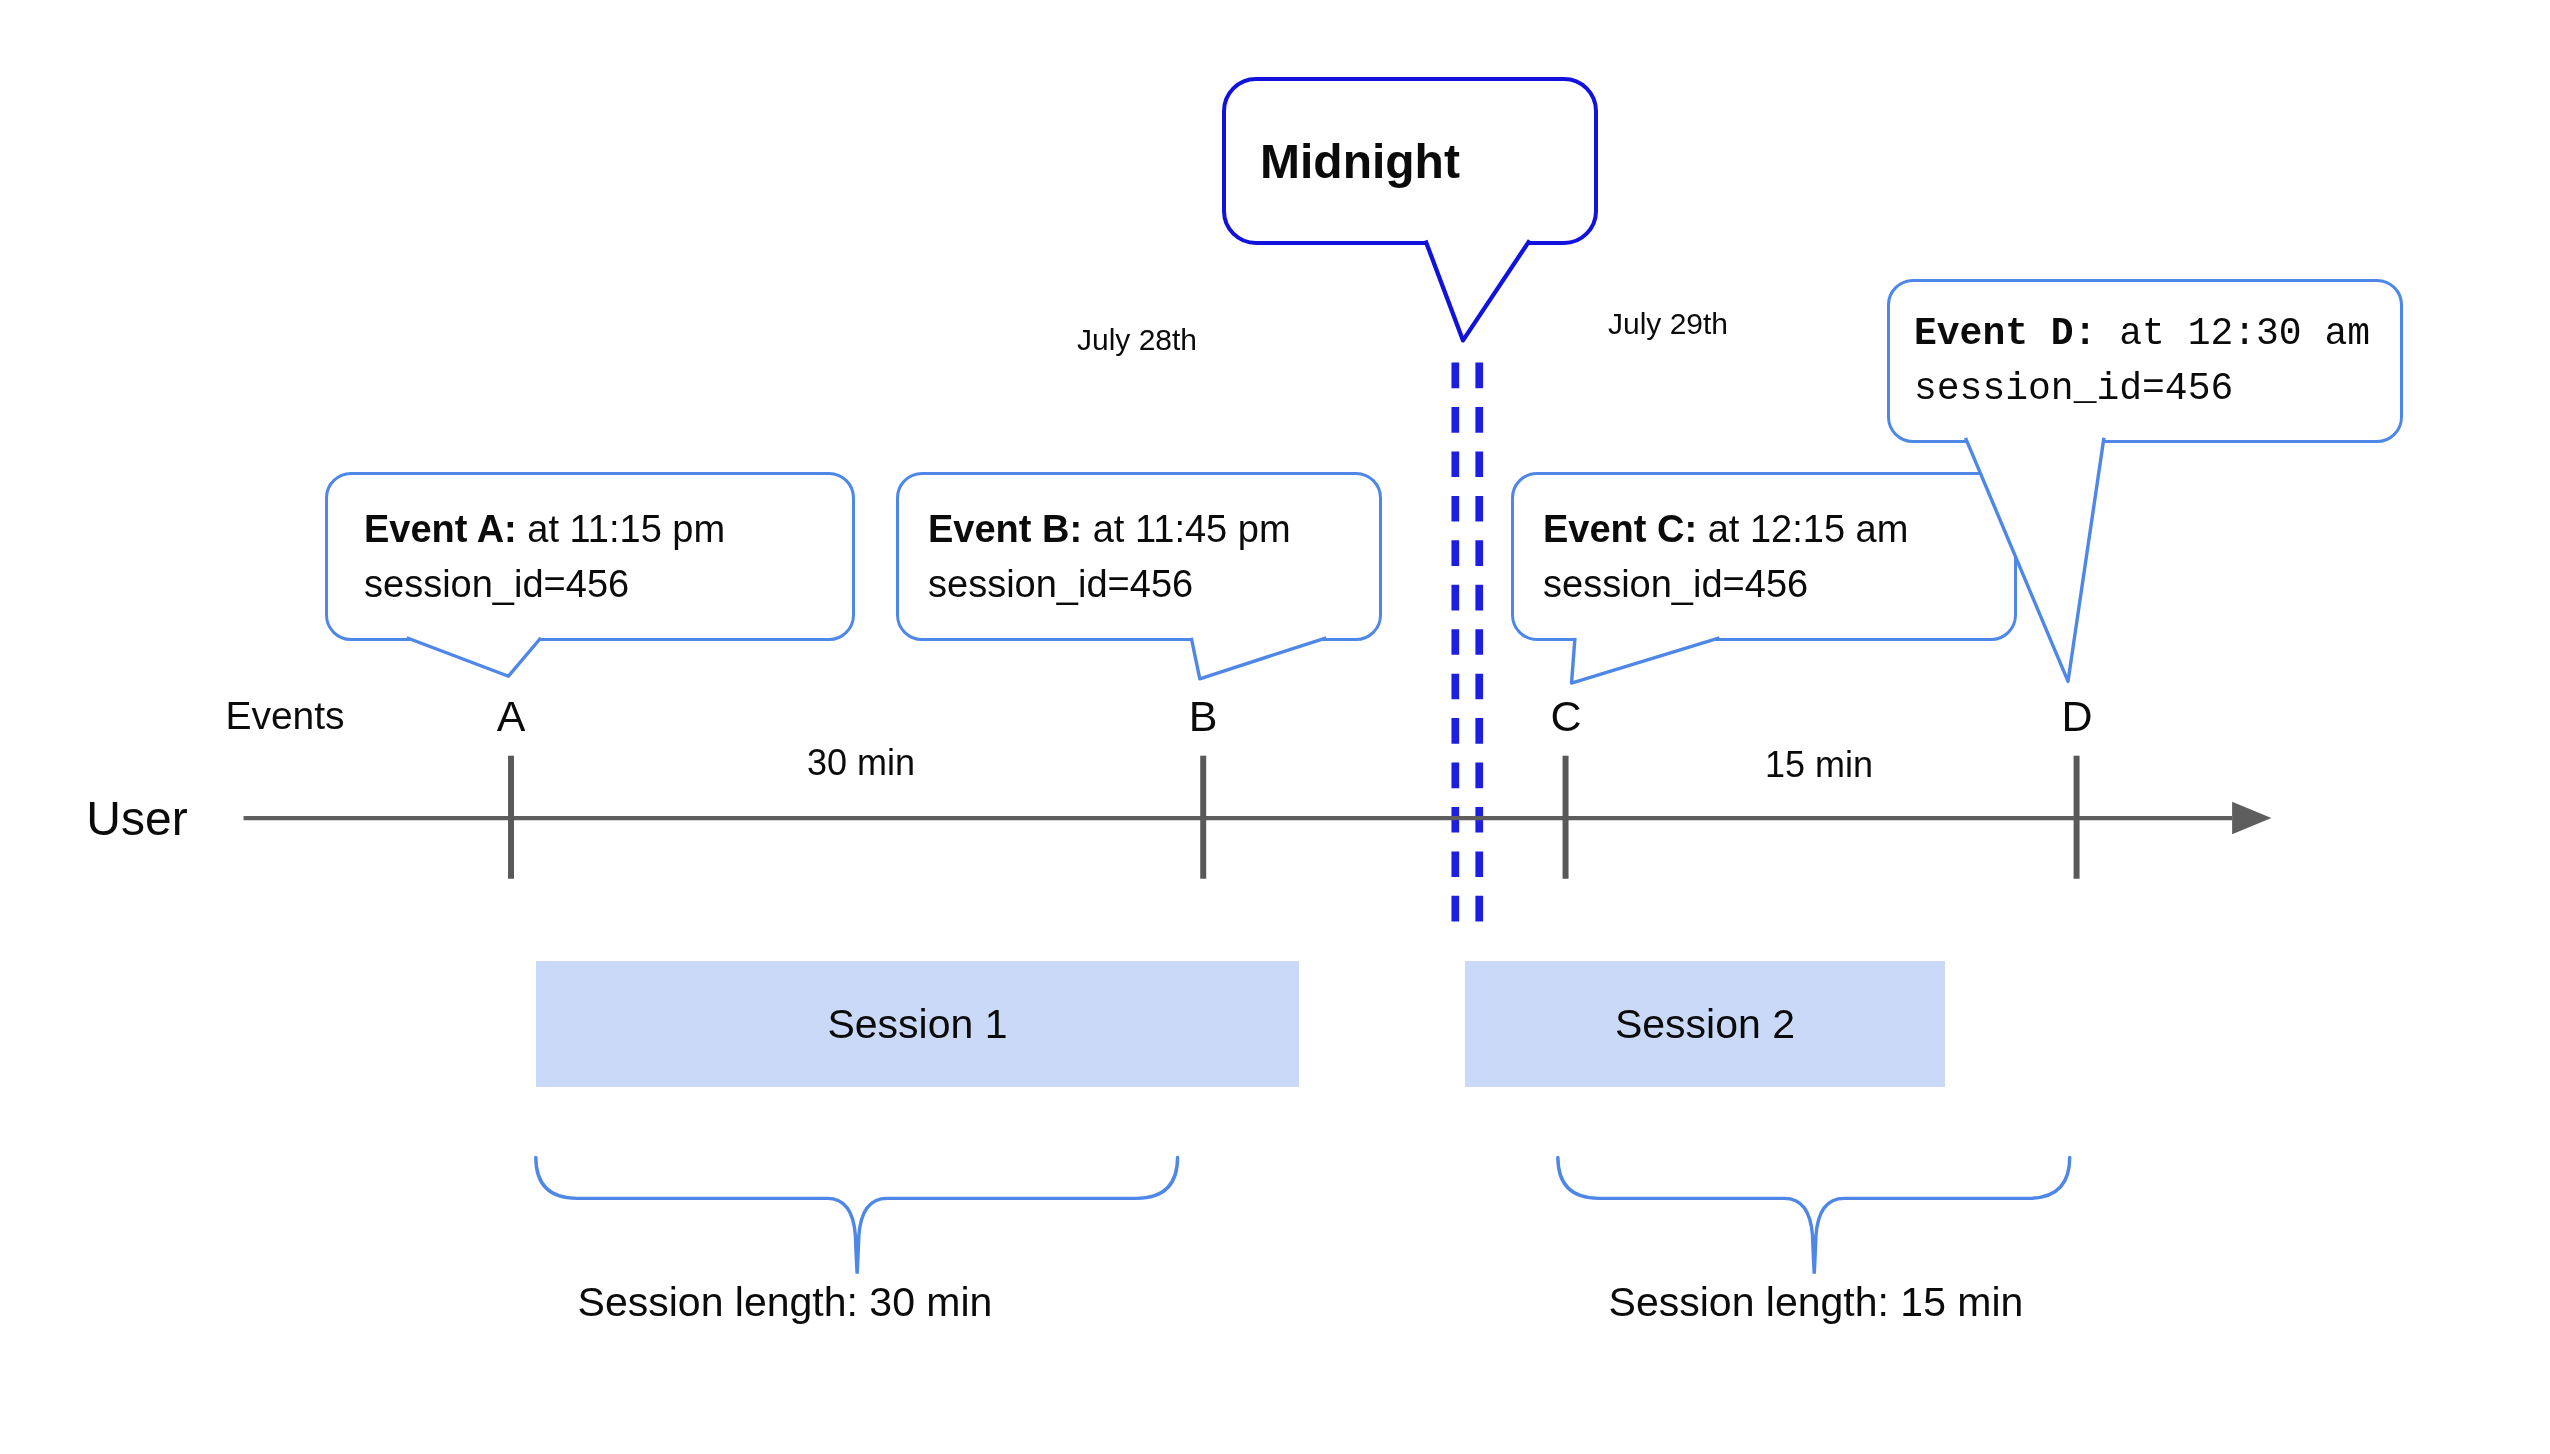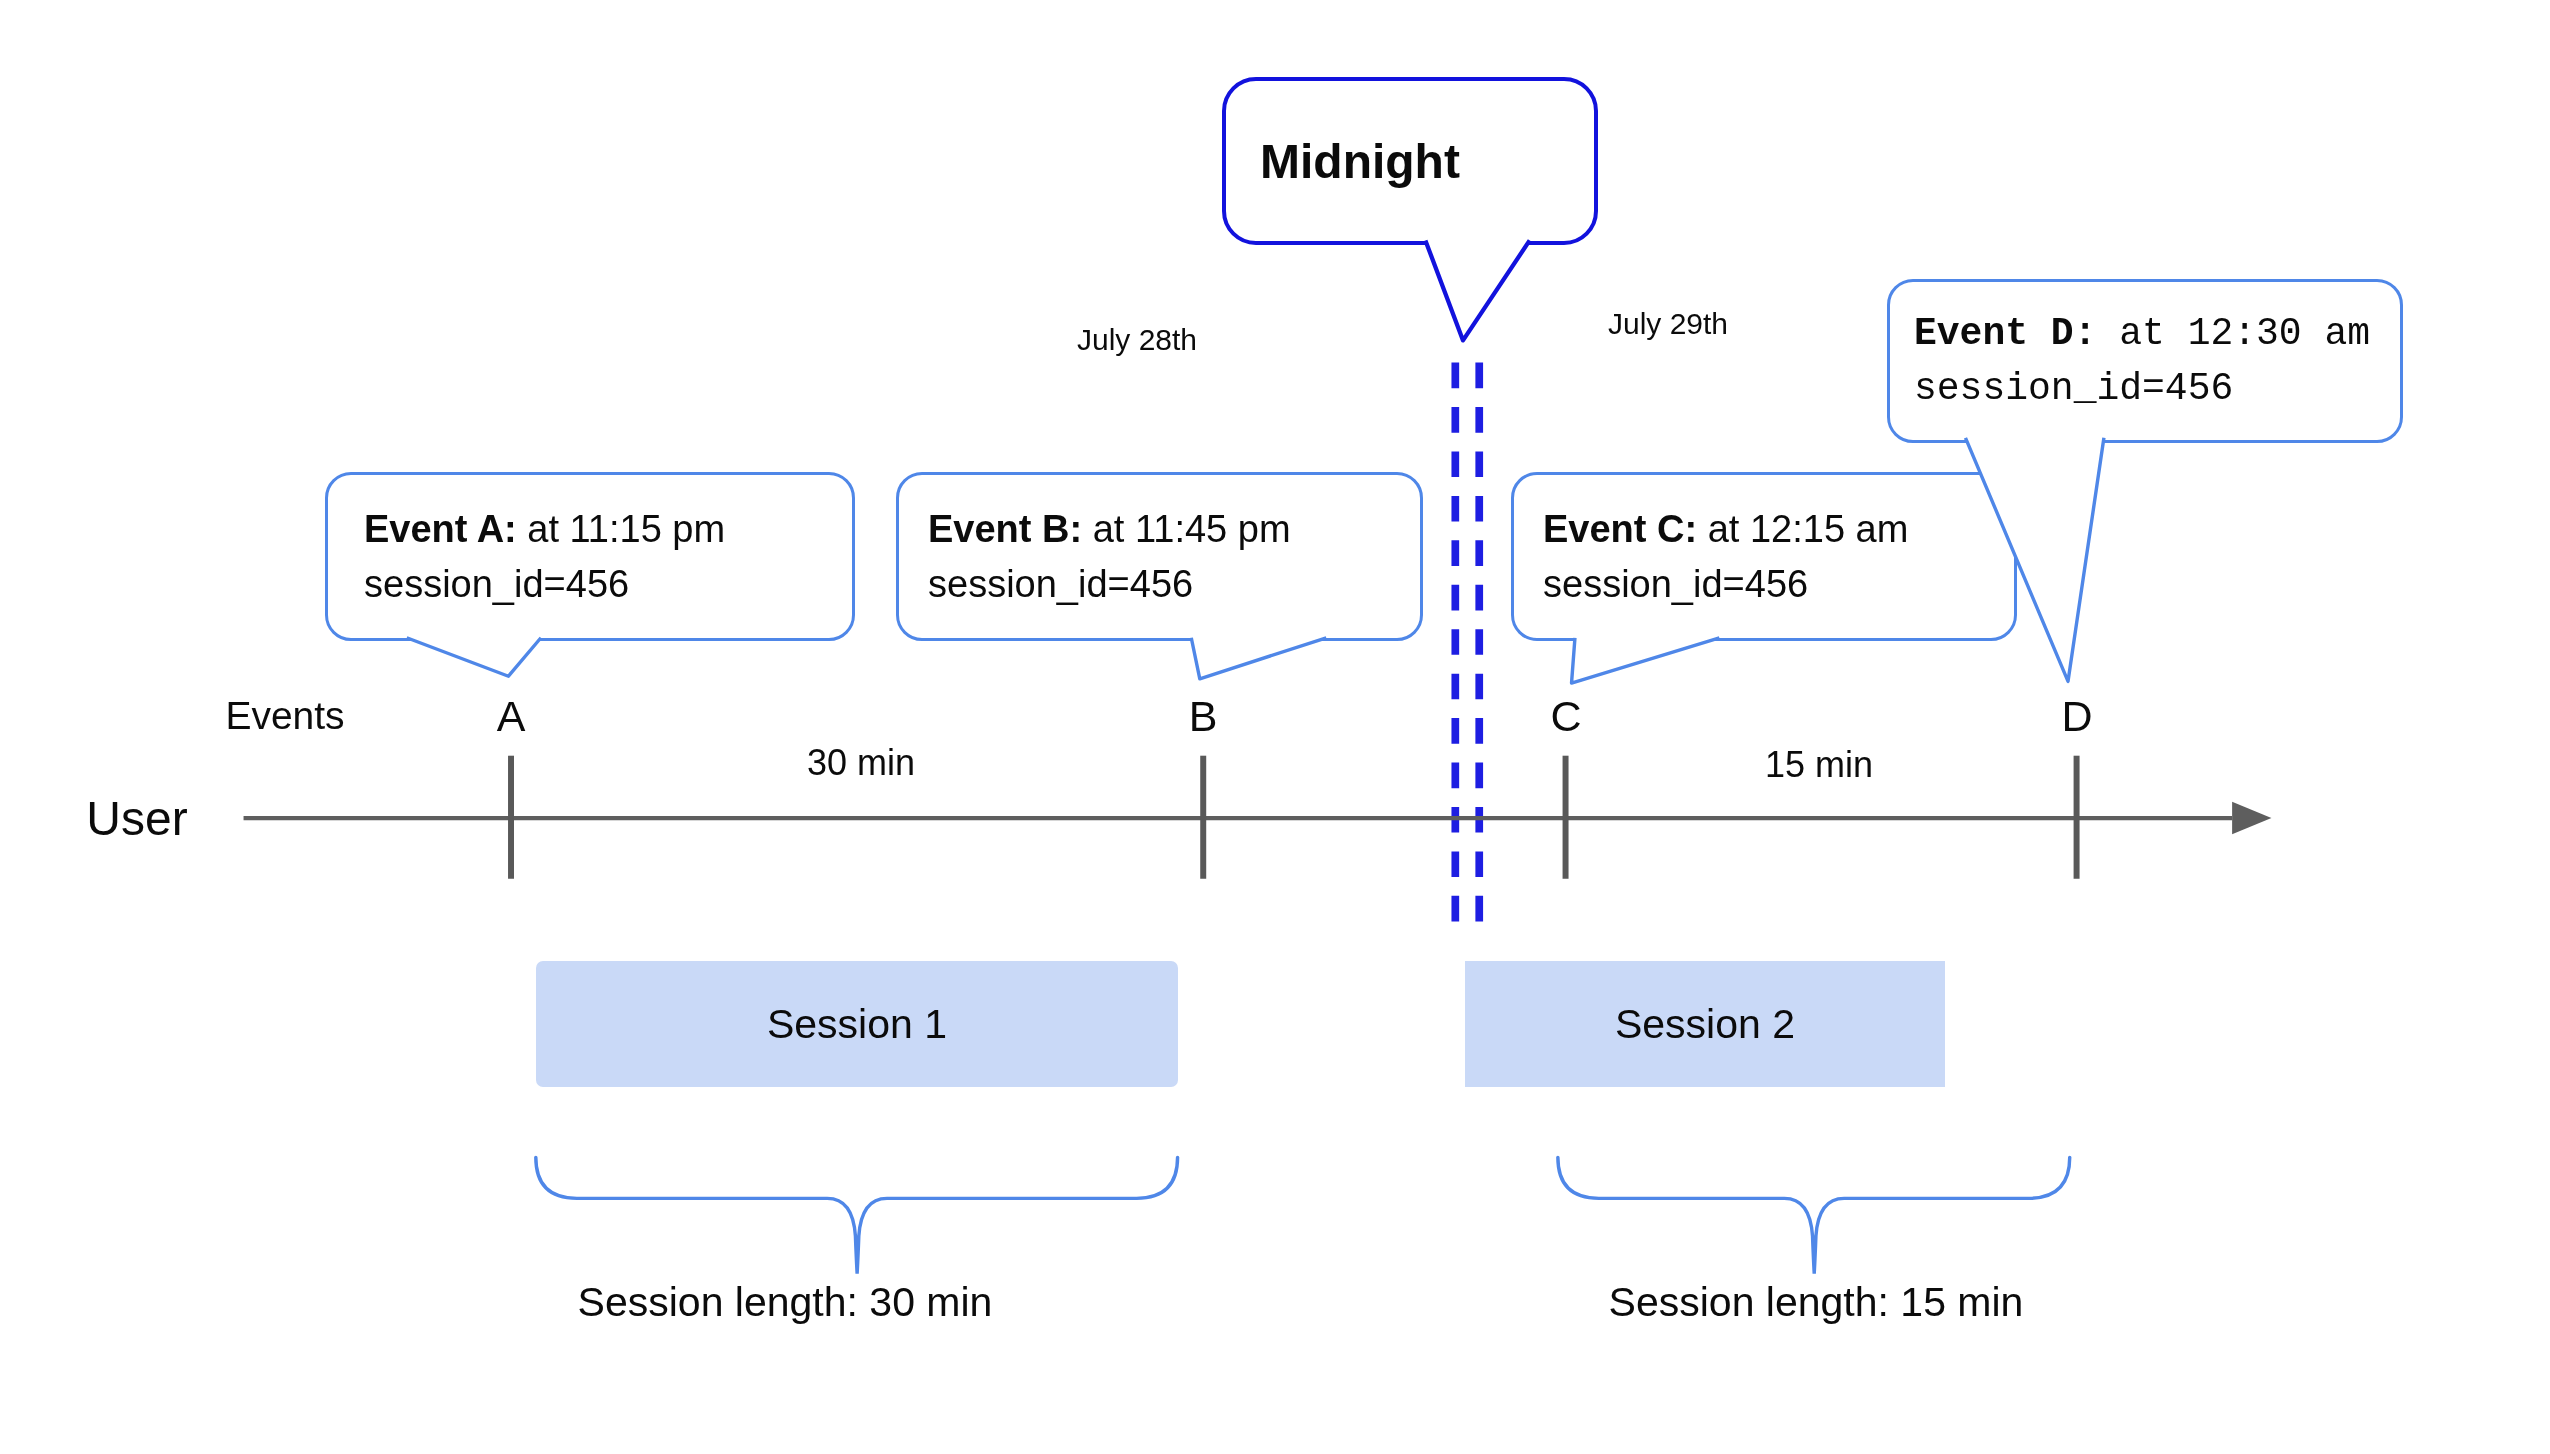--- a/index.html
+++ b/index.html
@@ -66,21 +66,21 @@
 
   <div class="midnight-bubble">
     <span>Midnight</span>
   </div>
 
   <div class="bubble" style="left:325px;top:472px;width:530px;height:169px;padding-left:36px;">
     <div class="ln"><b>Event A:</b><span> at 11:15 pm</span></div>
     <div class="ln">session_id=456</div>
   </div>
 
-  <div class="bubble" style="left:896px;top:472px;width:527px;height:169px;padding-left:29px;">
+  <div class="bubble" style="left:896px;top:472px;width:486px;height:169px;padding-left:29px;">
     <div class="ln"><b>Event B:</b><span> at 11:45 pm</span></div>
     <div class="ln">session_id=456</div>
   </div>
 
   <div class="bubble" style="left:1511px;top:472px;width:506px;height:169px;padding-left:29px;">
     <div class="ln"><b>Event C:</b><span> at 12:15 am</span></div>
     <div class="ln">session_id=456</div>
   </div>
 
   <div class="bubble" style="left:1887px;top:279px;width:516px;height:164px;padding-left:24px;font-family:Liberation Mono, monospace;">
@@ -92,21 +92,21 @@
   <div class="abs ctr tick-label" style="left:511px;top:716px;">A</div>
   <div class="abs ctr tick-label" style="left:1203px;top:716px;">B</div>
   <div class="abs ctr tick-label" style="left:1566px;top:716px;">C</div>
   <div class="abs ctr tick-label" style="left:2077px;top:716px;">D</div>
 
   <div class="abs ctr user-label" style="left:137px;top:818px;">User</div>
 
   <div class="abs ctr interval-label" style="left:861px;top:763px;">30 min</div>
   <div class="abs ctr interval-label" style="left:1819px;top:765px;">15 min</div>
 
-  <div class="session-box" style="left:536px;width:642px;border-radius:7px;">
+  <div class="session-box" style="left:536px;width:763px;">
     <span>Session 1</span>
   </div>
   <div class="session-box" style="left:1465px;width:480px;text-align:right;">
     <span>Session 2</span>
   </div>
 
   <div class="abs ctr session-length" style="left:785px;top:1302px;">Session length: 30 min</div>
   <div class="abs ctr session-length" style="left:1816px;top:1302px;">Session length: 15 min</div>
 
   <svg class="overlay" width="2550" height="1455" viewBox="0 0 2984 1702">

